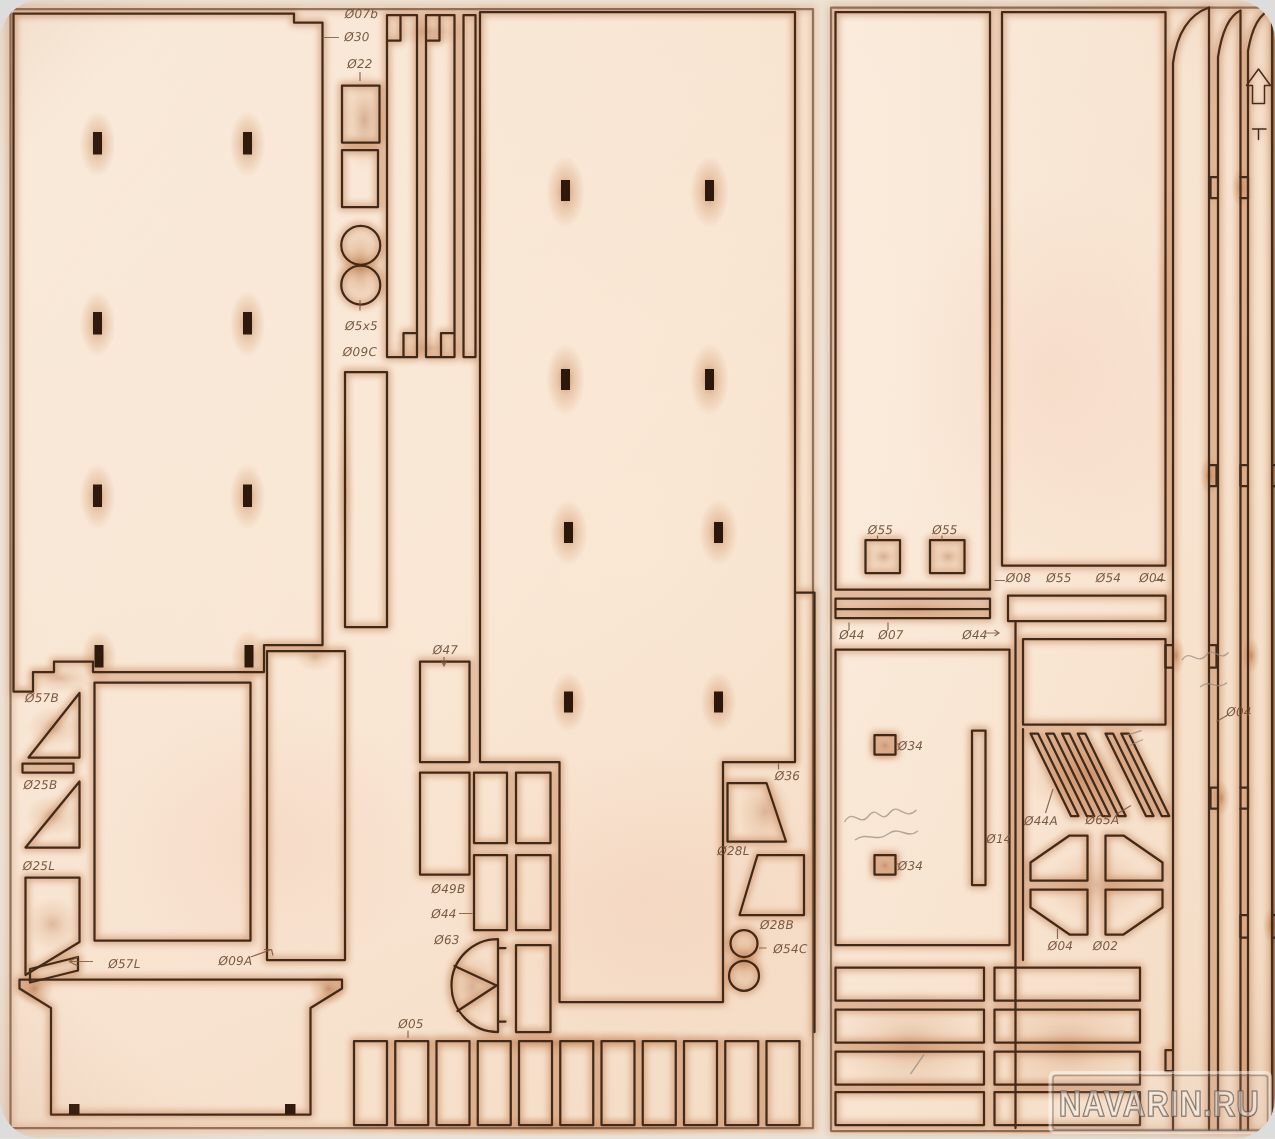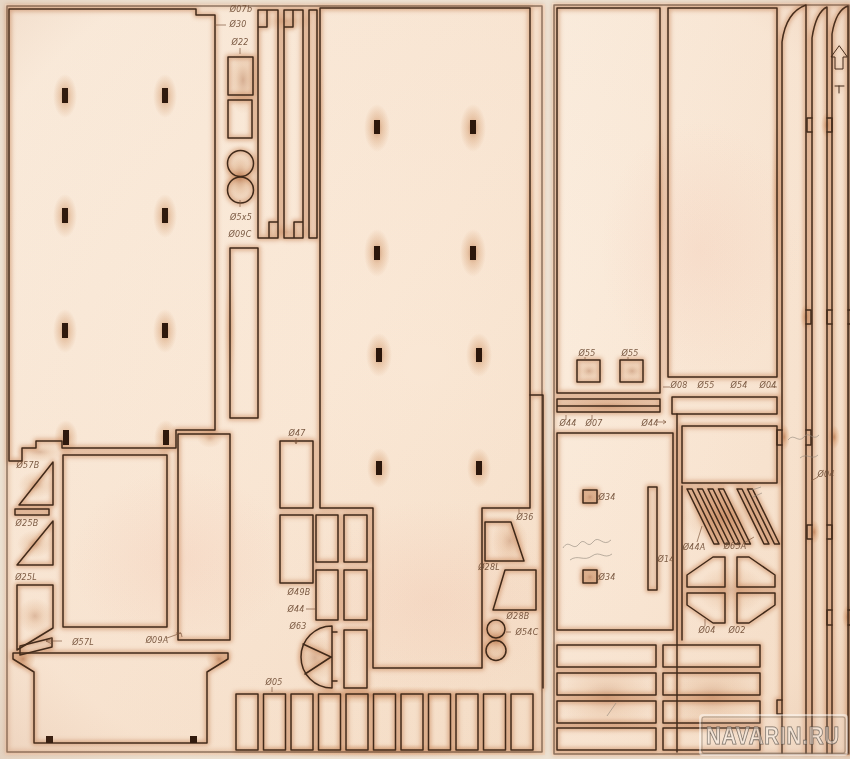--- a/index.html
+++ b/index.html
@@ -1,17 +1,17 @@
 <!DOCTYPE html>
 <html style="--background: #efe7da; --sheet: #fbeddd; --sheet_warm: #f6ddc6; --cut_line: #3c2718; --burn_glow: #bf7544; --scorch: #a85a2e; --label_ink: #6b4a33; --slot_fill: #2a160b; --pencil: #938a80; --watermark_ink: #5f564c;"><head>
 <meta charset="utf-8">
 <style>
   html,body{margin:0;padding:0;background:#ddd;}
   .stage{width:850px;height:759px;position:relative;overflow:hidden;
-         font-family:"DejaVu Sans",sans-serif;}
+         font-family:"DejaVu Sans",sans-serif;border-radius:27px;}
   svg{display:block;}
   .cut{fill:none;stroke:var(--cut_line,#3c2718);stroke-width:1.5;stroke-linejoin:round;stroke-linecap:round;}
   .glow{fill:none;stroke:var(--burn_glow,#bf7544);stroke-width:5;opacity:.5;
         stroke-linejoin:round;stroke-linecap:round;filter:url(#blur1);}
   .slot{fill:var(--slot_fill,#2a160b);}
   .leader{fill:none;stroke:#7a553c;stroke-width:.8;opacity:.85;}
   .lbl{font-family:"DejaVu Sans",sans-serif;font-style:italic;font-size:8px;
        letter-spacing:.2px;fill:var(--label_ink,#6b4a33);opacity:.9;text-anchor:middle;}
   .pencil{fill:none;stroke:var(--pencil,#938a80);stroke-width:.9;opacity:.7;}
   .wm-text{font-family:"Liberation Sans",sans-serif;font-weight:bold;font-size:24px;

